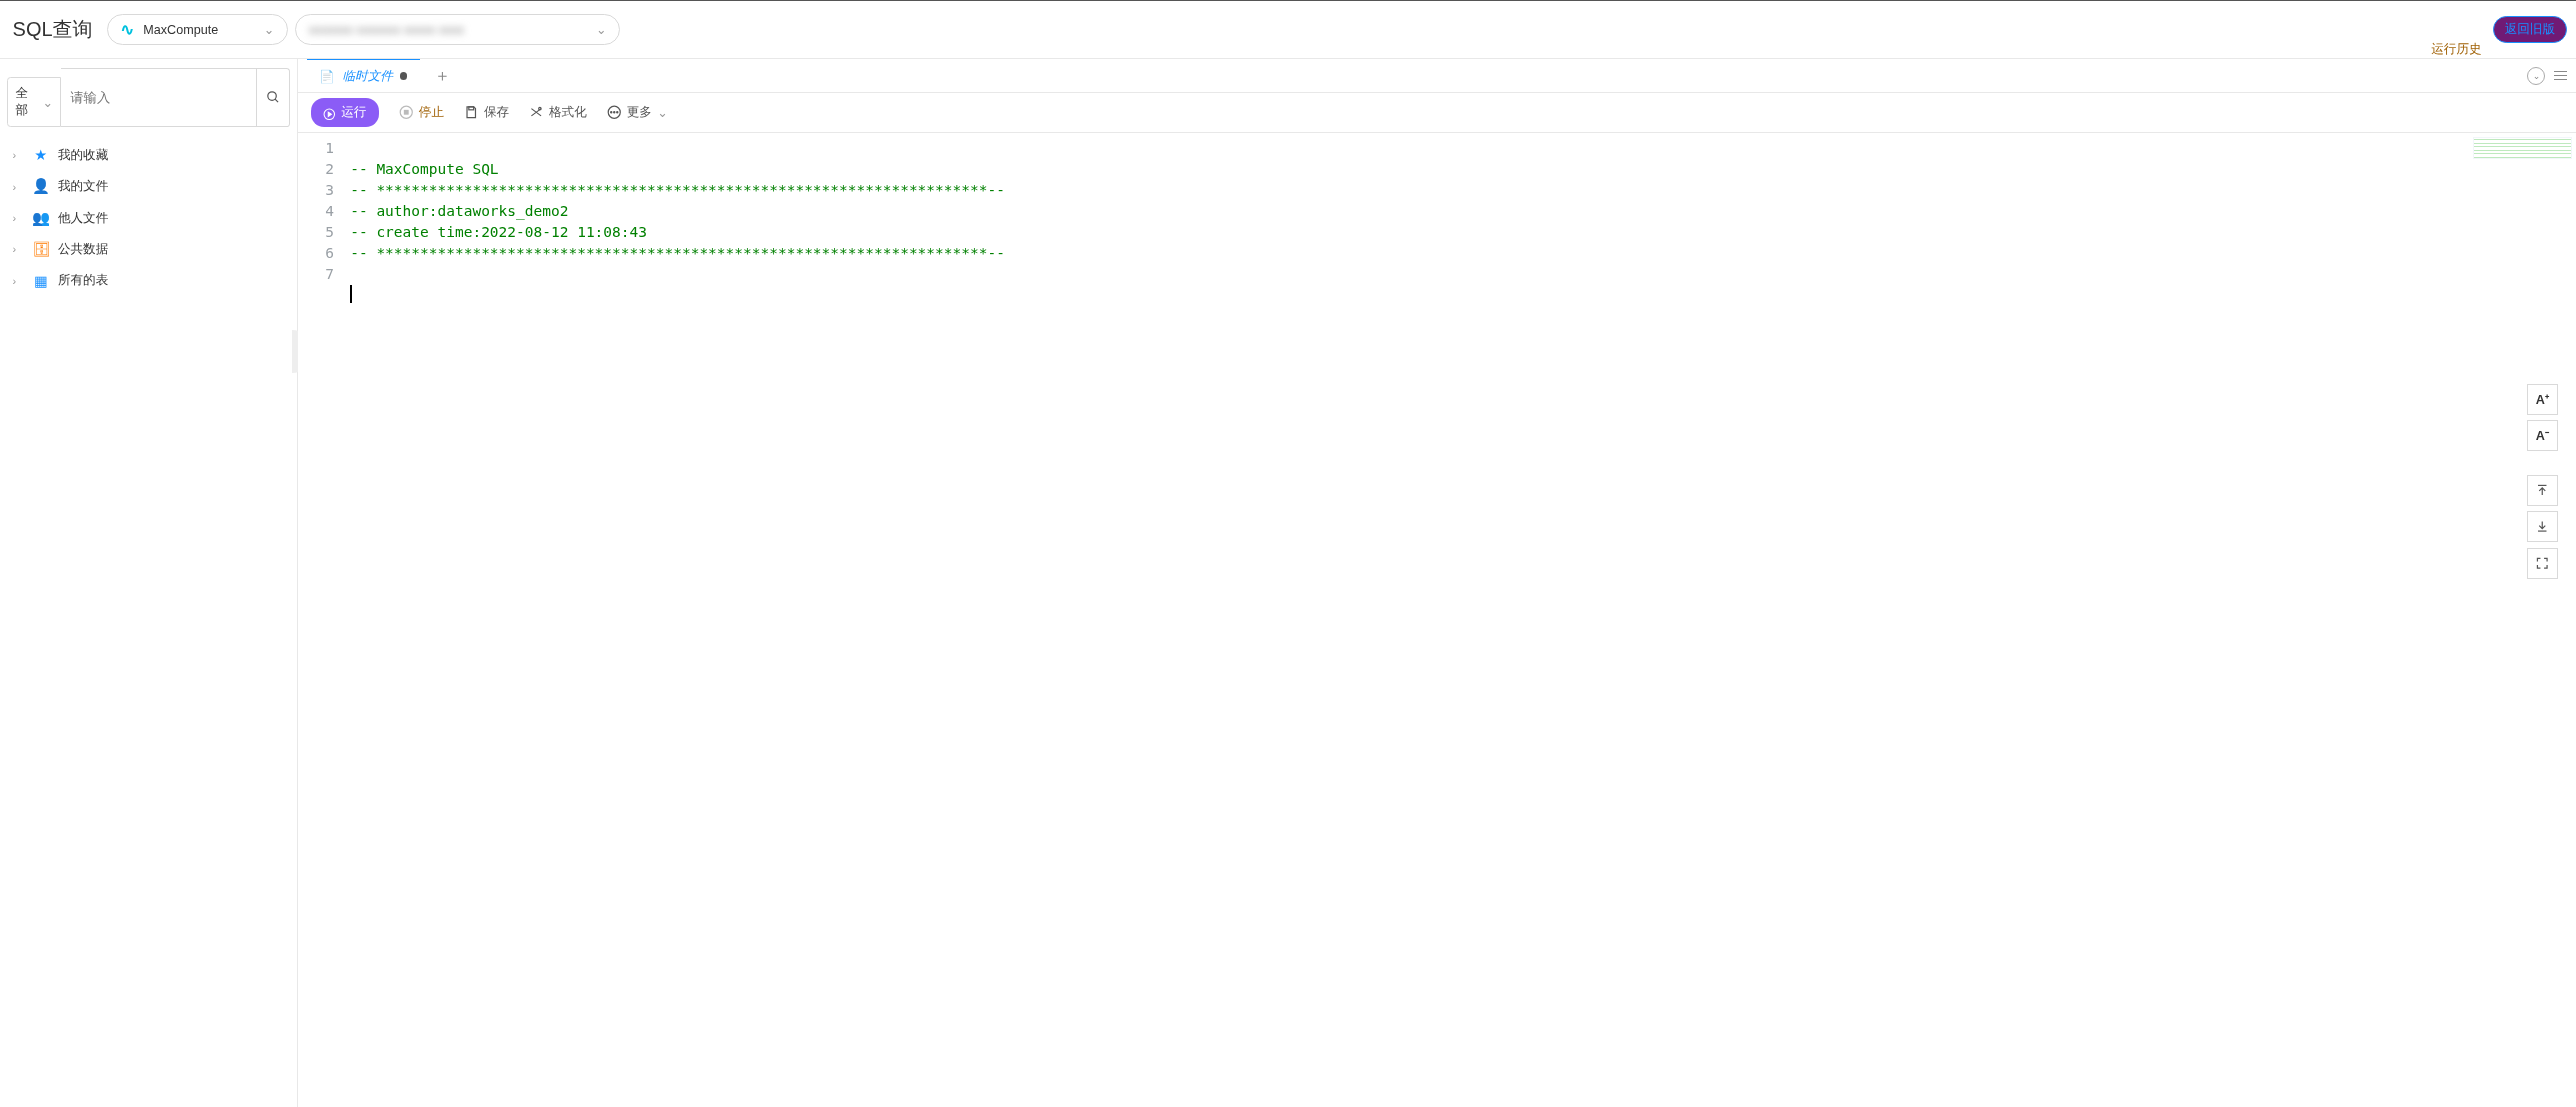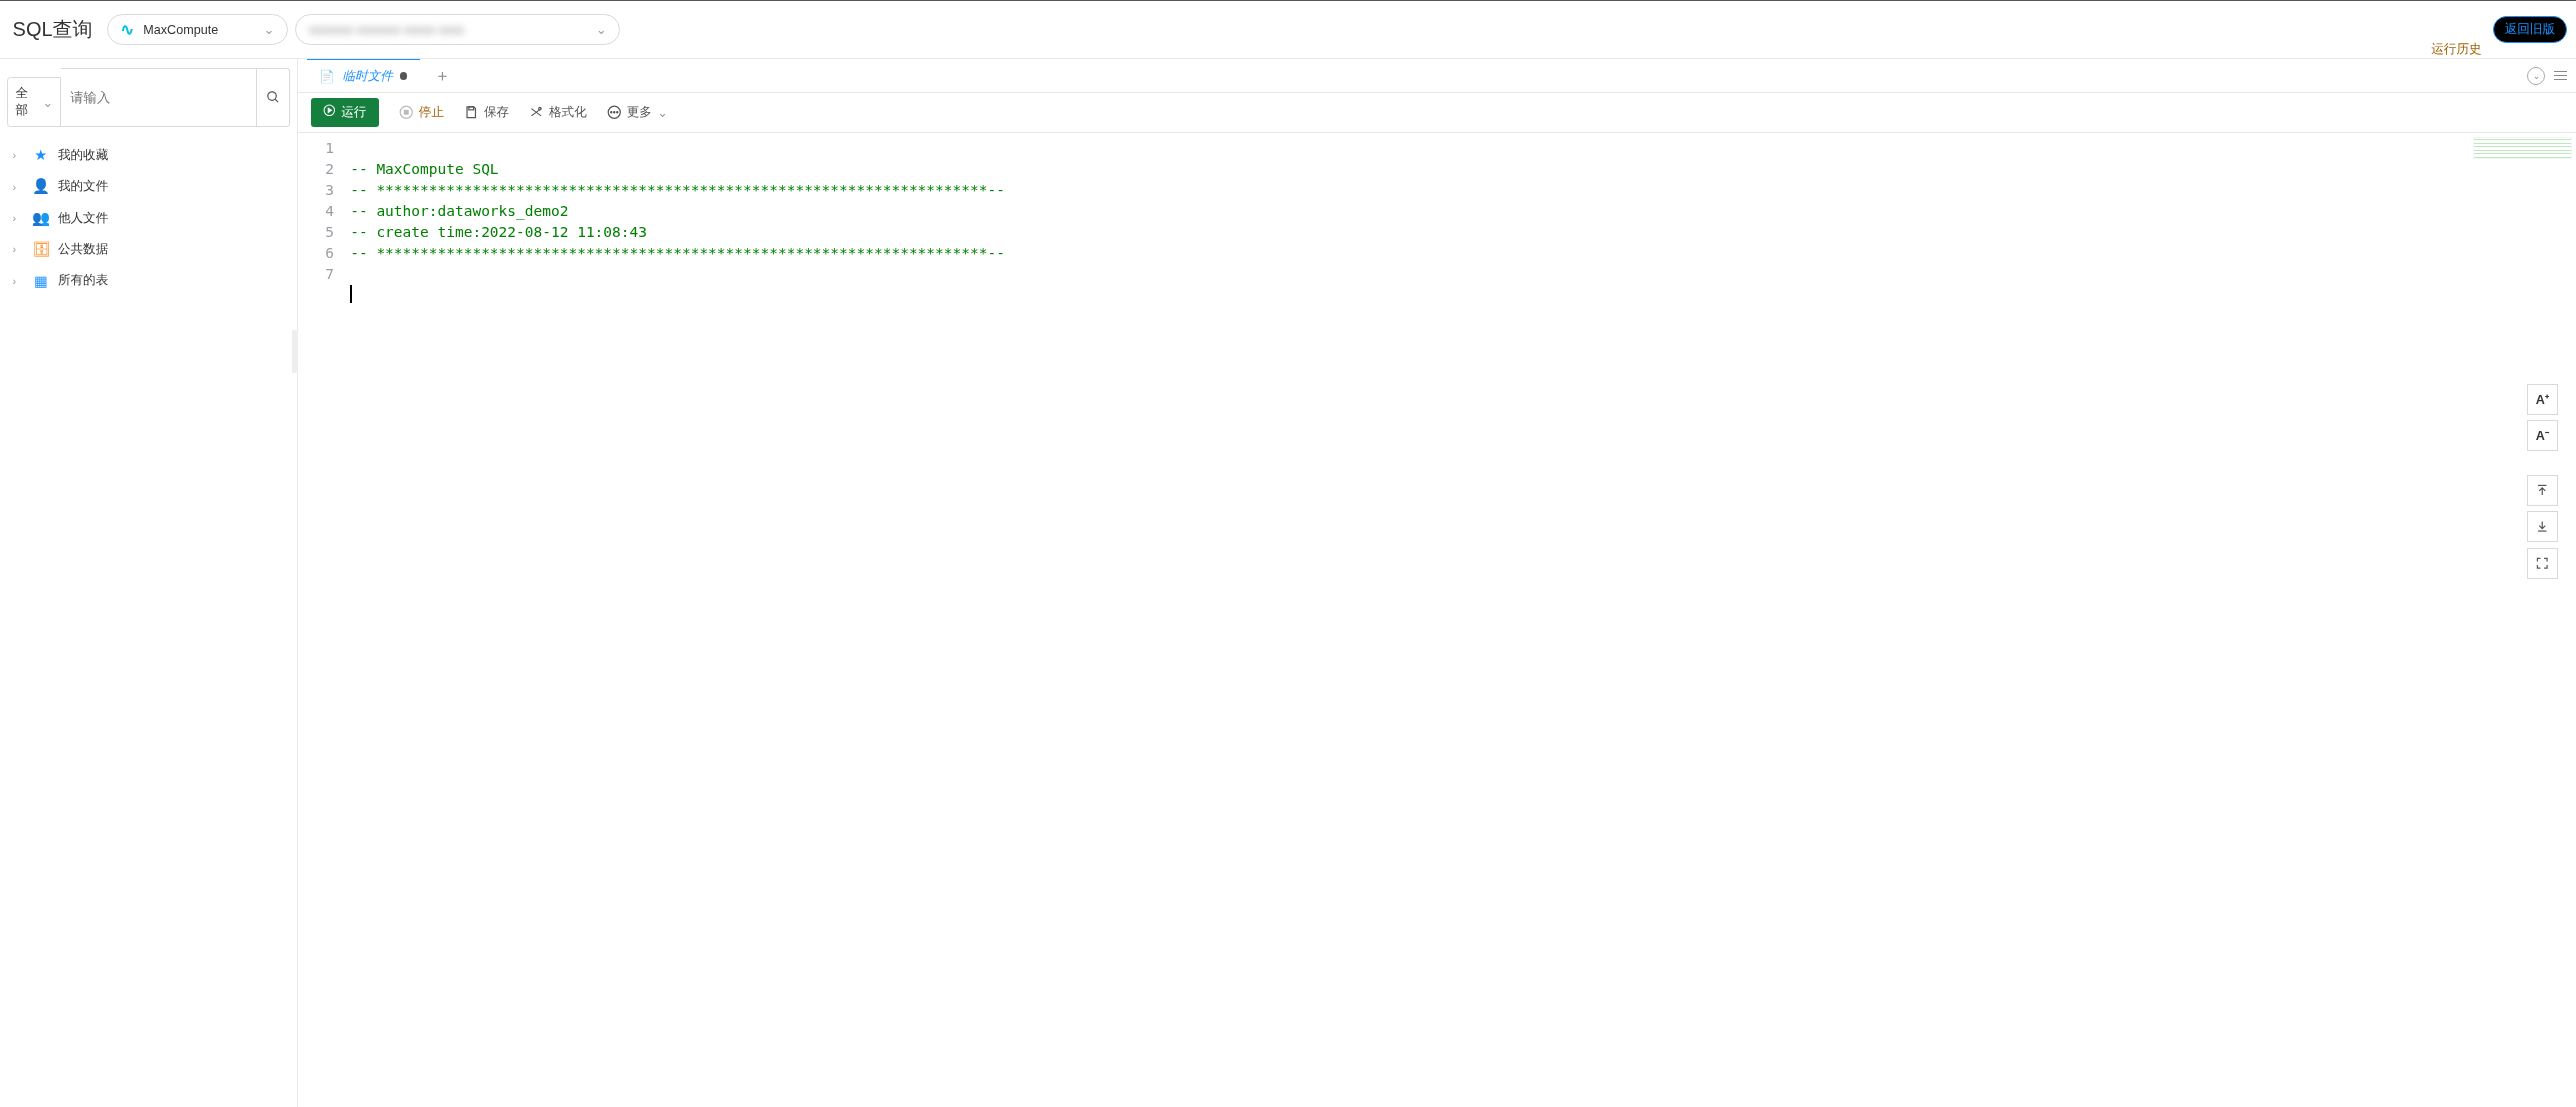--- a/index.html
+++ b/index.html
@@ -7,21 +7,21 @@
 
 .topbar { height: 59px; border-top: 0.9px solid #555; border-bottom: 0.9px solid #e8e8e8; display: flex; align-items: center; padding: 0 9px; gap: 7.2px; }
 .app-title { font-size: 20px; font-weight: 500; padding: 0 7.2px 0 3.6px; }
 .select-box { display: flex; align-items: center; border: 0.9px solid #d9d9d9; border-radius: 16.3px; height: 31px; padding: 0 12.6px; gap: 9px; cursor: pointer; min-width: 181px; justify-content: space-between; }
 .select-box.wide { min-width: 325px; }
 .sel-inner { display: flex; align-items: center; gap: 9px; }
 .mc-icon { color: #00c1de; font-weight: bold; font-size: 16.3px; }
 .chev { color: #999; }
 .topbar-right { margin-left: auto; display: flex; align-items: center; gap: 11px; }
 .link { color: #a16207; cursor: pointer; margin-top: 40px; }
-.btn-outline { border: 0.9px solid #1890ff; color: #1890ff; border-radius: 14.5px; padding: 3.6px 11px; cursor: pointer; background: #000000; }
+.btn-outline { border: 0.9px solid #1890ff; color: #1890ff; border-radius: 14.5px; padding: 3.6px 11px; cursor: pointer; background: #701a75; }
 .blurred { filter: blur(3.6px); color: #888; }
 
 .main { display: flex; height: calc(100vh - 41px); }
 .sidebar { width: 298px; border-right: 0.9px solid #e8e8e8; display: flex; flex-direction: column; position: relative; }
 .search-row { padding: 9px 7.2px; display: flex; gap: 0; }
 .scope { border: 0.9px solid #d9d9d9; border-radius: 3.6px 0 0 3.6px; padding: 5.4px 7.2px; display: flex; align-items: center; gap: 3.6px; cursor: pointer; margin-top: 9px; }
 .search-in { flex: 1; border: 0.9px solid #d9d9d9; border-left: none; border-radius: 0; padding: 21px 9px; outline: none; }
 .search-btn { border: 0.9px solid #d9d9d9; border-left: none; border-radius: 0 3.6px 3.6px 0; background: #fff; width: 34px; display: flex; align-items: center; justify-content: center; cursor: pointer; }
 .tree { padding: 3.6px 9px; }
 .tree-item { display: flex; align-items: center; gap: 9px; padding: 7.2px 3.6px; cursor: pointer; }
@@ -41,21 +41,21 @@
 .tab.active { border-top-color: #1890ff; color: #1890ff; }
 .tab .fileic { font-style: normal; }
 .tab .dot { width: 7.2px; height: 7.2px; background: #555; border-radius: 50%; }
 .tab-add { display: flex; align-items: center; padding: 0 14.5px; color: #888; cursor: pointer; font-size: 16.3px; }
 .tabbar-right { margin-left: auto; display: flex; align-items: center; gap: 9px; padding-right: 9px; }
 .circ { width: 18px; height: 18px; border: 0.9px solid #aaa; border-radius: 50%; display: flex; align-items: center; justify-content: center; font-size: 9px; color: #888; cursor: pointer; }
 .ham { display: flex; flex-direction: column; gap: 2.7px; cursor: pointer; }
 .ham span { width: 12.6px; height: 1.4px; background: #888; }
 
 .toolbar { height: 40px; border-bottom: 0.9px solid #e8e8e8; display: flex; align-items: center; gap: 20px; padding: 0 12.6px; }
-.btn-run { background: #15803d; color: #fff; border: none; border-radius: 3px; padding: 6.3px 12.6px; display: flex; align-items: flex-start; gap: 5.4px; cursor: pointer; font-size: 12.6px; }
+.btn-run { background: #8b5cf6; color: #fff; border: none; border-radius: 13px; padding: 6.3px 12.6px; display: flex; align-items: flex-end; gap: 5.4px; cursor: pointer; font-size: 12.6px; }
 .tool-item { display: flex; align-items: center; gap: 5.4px; cursor: pointer; color: #555; }
 .tool-item.disabled { color: #a16207; }
 .tool-item .ic { font-size: 14.5px; }
 
 .code-wrap { flex: 1; display: flex; overflow: hidden; font-family: "Menlo","Consolas",monospace; font-size: 14.5px; line-height: 21px; position: relative; }
 .gutter { width: 45px; text-align: right; padding: 5.4px 9px 5.4px 0; color: #9aa0a6; background: #fff; user-select: none; }
 .code { flex: 1; padding: 5.4px 7.2px; white-space: pre; color: #008000; position: relative; }
 .cursor { display: inline-block; width: 1.8px; height: 18px; background: #000; vertical-align: text-bottom; }
 .minimap { position: absolute; top: 3.6px; right: 3.6px; width: 99px; height: 22px; background: repeating-linear-gradient(0deg,#0a0 0 0.9px,transparent 0.9px 3.6px); opacity: .25; border: 0.9px solid #cde; }
 

